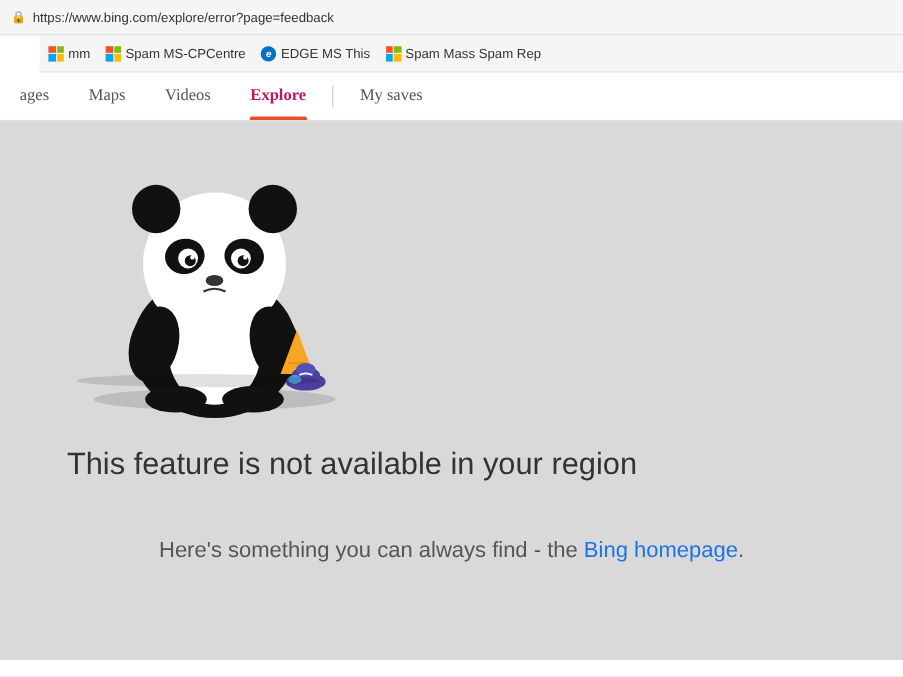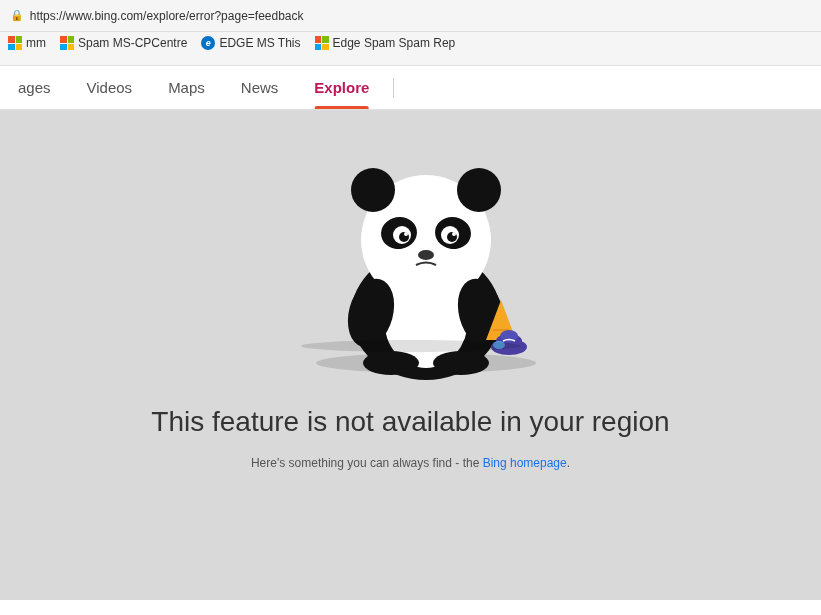--- a/index.html
+++ b/index.html
@@ -17,23 +17,24 @@
     }
     .lock-icon { font-size: 11px; color: #555; }
     .url-text { font-size: 12px; color: #333; text-align: center; }
 
     
     .bookmarks-bar {
       background: #f5f5f5;
       border-bottom: 1px solid #e0e0e0;
       padding: 4px 8px;
       display: flex;
-      align-items: flex-start;
+      align-items: center;
       gap: 14px;
       height: 34px;
+      margin-left: 36px;
     }
     .bookmark-item {
       display: flex;
       align-items: center;
       gap: 4px;
       font-size: 12px;
       color: #333;
       cursor: pointer;
       white-space: nowrap;
     }
@@ -68,20 +69,21 @@
     }
 
     
     .nav-bar {
       background: #fff;
       border-bottom: 1px solid #e0e0e0;
       display: flex;
       align-items: center;
       padding: 0 0 0 0;
       height: 44px;
+      font-family: Liberation Serif, serif;
     }
     .nav-item {
       padding: 0 18px;
       height: 100%;
       display: flex;
       align-items: center;
       font-size: 15px;
       color: #555;
       cursor: pointer;
       position: relative;
@@ -107,21 +109,20 @@
       background: #ccc;
       margin: 0 6px;
     }
 
     
     .main-content {
       background: #d9d9d9;
       min-height: 490px;
       display: flex;
       flex-direction: column;
-      align-items: center;
       padding: 20px 20px 40px;
     }
 
     
     .panda-container {
       margin-top: 10px;
       margin-bottom: 24px;
       position: relative;
       width: 320px;
       height: 240px;
@@ -137,23 +138,24 @@
     .error-title {
       font-size: 28px;
       color: #333;
       text-align: center;
       font-weight: 400;
       line-height: 1.3;
       max-width: 600px;
       margin-bottom: 16px;
     }
     .error-subtitle {
-      font-size: 12px;
+      font-size: 20px;
       color: #555;
       text-align: center;
+      margin-top: 33px;
     }
     .bing-link {
       color: #1a73e8;
       text-decoration: none;
       cursor: pointer;
     }
 
     
     .ground-line {
       position: absolute;
@@ -197,41 +199,41 @@
     <div class="edge-icon">e</div>
     <span>EDGE MS This</span>
   </div>
   <div class="bookmark-item">
     <div class="win-logo">
       <span class="win-r"></span>
         <span class="win-g"></span>
       <span class="win-b"></span>
         <span class="win-y"></span>
     </div>
-    <span>Edge Spam Spam Rep</span>
+    <span>Spam Mass Spam Rep</span>
   </div>
 </div>
 
 <div class="nav-bar">
   <div class="nav-item">
     <span>ages</span>
   </div>
   <div class="nav-item">
+    <span>Maps</span>
+  </div>
+  <div class="nav-item">
     <span>Videos</span>
-  </div>
-  <div class="nav-item">
-    <span>Maps</span>
-  </div>
-  <div class="nav-item">
-    <span>News</span>
   </div>
   <div class="nav-item active">
     <span>Explore</span>
   </div>
   <div class="nav-separator"></div>
+  <div class="nav-item">
+    <span>My saves</span>
+  </div>
 </div>
 
 <div class="main-content">
 
   <div class="panda-container">
     <div class="ground-line"></div>
     <svg class="panda-svg" viewBox="0 0 320 230" xmlns="http://www.w3.org/2000/svg">
 
       <ellipse cx="175" cy="218" rx="110" ry="10" fill="rgba(0,0,0,0.13)"></ellipse>
 

